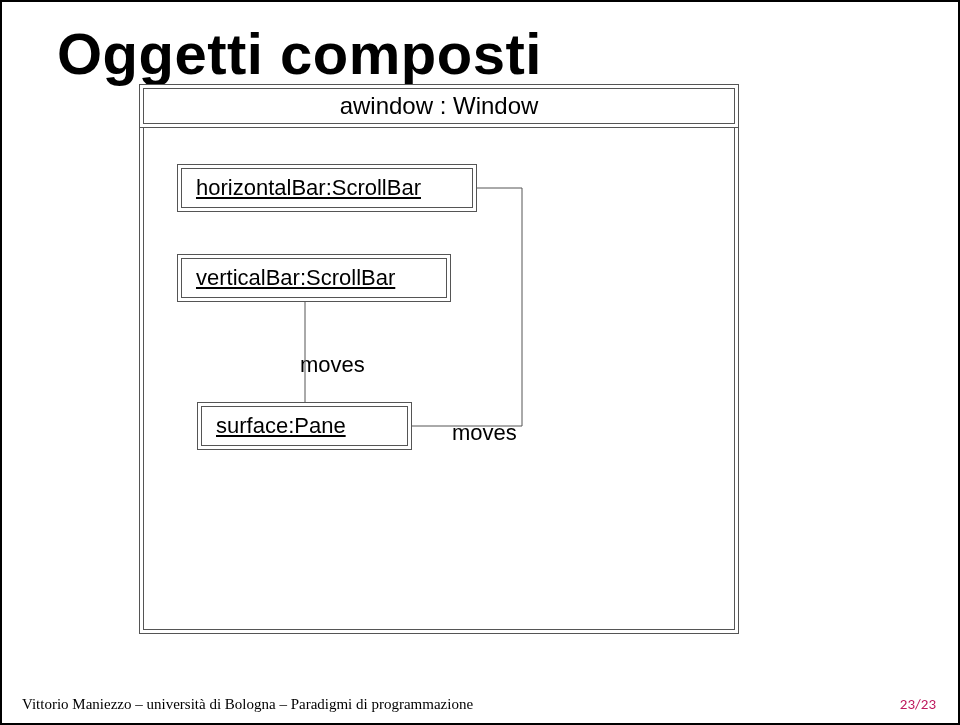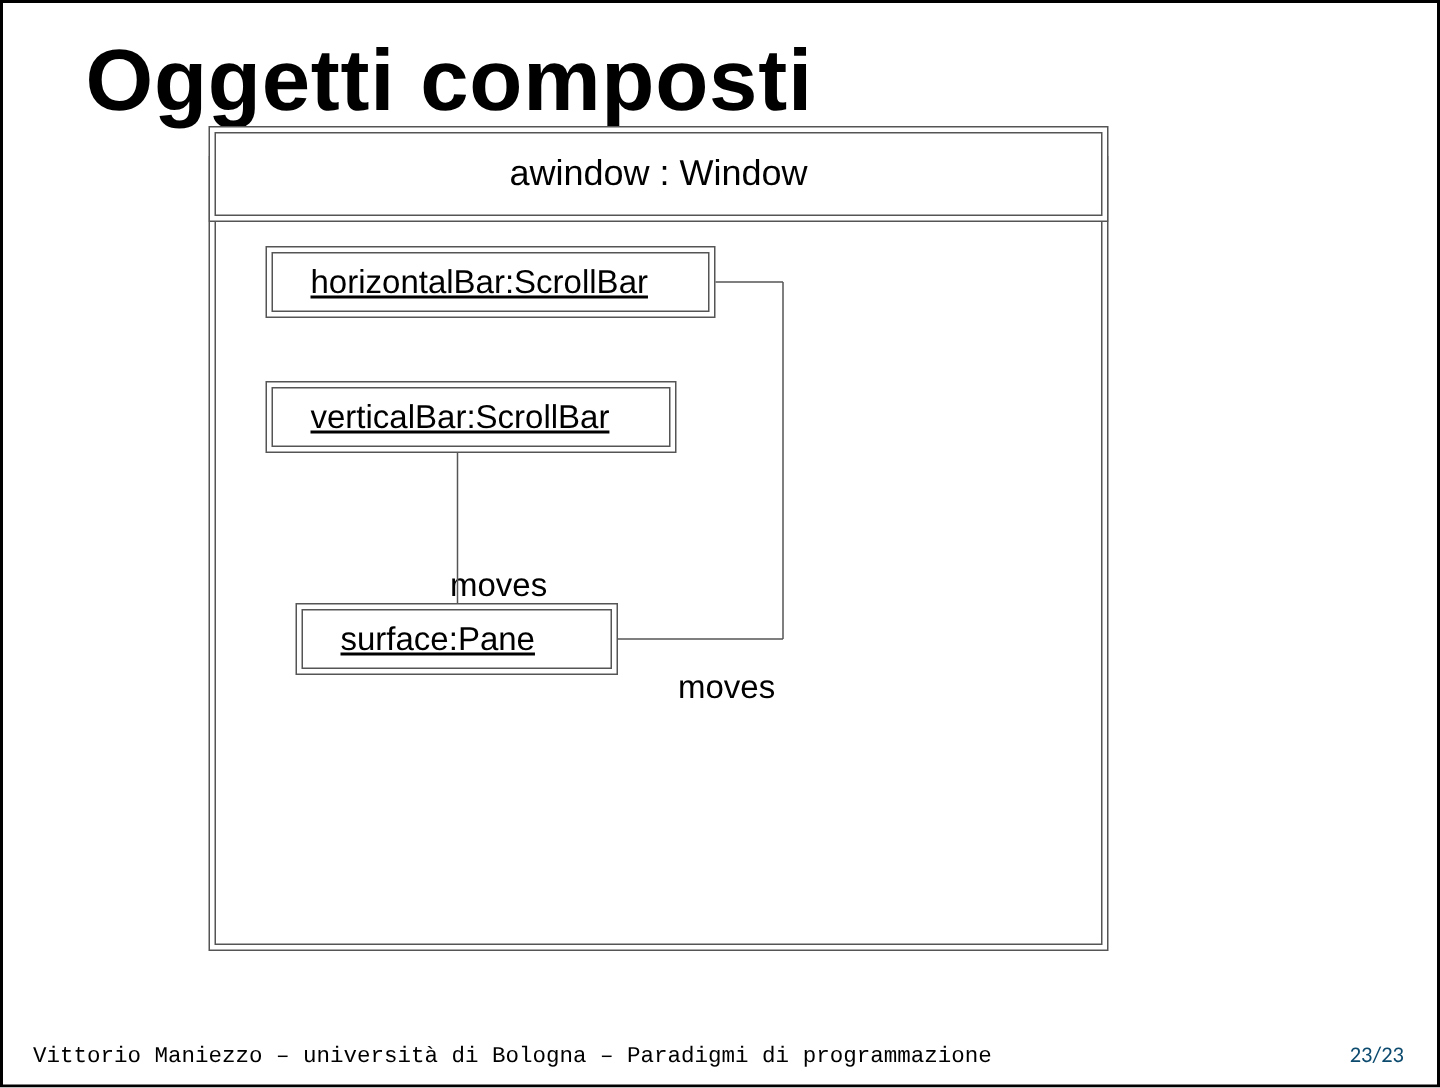--- a/index.html
+++ b/index.html
@@ -43,21 +43,21 @@
     inset: 3px;
     border: 1px solid #555;
     box-sizing: border-box;
   }
   
   .window-header-outer {
     position: absolute;
     left: 137px;
     top: 82px;
     width: 600px;
-    height: 64px;
+    height: 44px;
     border: 1px solid #555;
     background: #fff;
     box-sizing: border-box;
   }
   .window-header-inner {
     position: absolute;
     inset: 3px;
     border: 1px solid #555;
     box-sizing: border-box;
     display: flex;
@@ -73,64 +73,63 @@
     box-sizing: border-box;
   }
   .obj-inner {
     position: absolute;
     inset: 3px;
     border: 1px solid #555;
     box-sizing: border-box;
     display: flex;
     align-items: center;
     justify-content: flex-start;
-    padding: 0 25px;
+    padding: 0 14px;
     font-size: 22px;
   }
   .obj-inner .uline {
     text-decoration: underline;
   }
   
   .horizontalBar { left: 175px; top: 162px; width: 300px; height: 48px; }
   .verticalBar  { left: 175px; top: 252px; width: 274px; height: 48px; }
   .surfacePane  { left: 195px; top: 400px; width: 215px; height: 48px; }
   .titleBar     { left: 195px; top: 535px; width: 215px; height: 48px; }
   
   .label-moves {
     position: absolute;
     font-size: 22px;
-    margin-top: 25px;
   }
   .moves-top { left: 298px; top: 350px; }
   .moves-right { left: 450px; top: 418px; }
   
   svg.connectors {
     position: absolute;
     left: 0;
     top: 0;
     width: 960px;
     height: 725px;
     pointer-events: none;
   }
   
   .footer-left {
     position: absolute;
     left: 20px;
     bottom: 10px;
     font-size: 15px;
-    font-family: Liberation Mono, monospace;
+    font-family: Liberation Serif, serif;
     color: #000;
   }
   .footer-right {
     position: absolute;
     right: 22px;
     bottom: 10px;
     font-size: 15px;
     font-family: Calibri, Arial, sans-serif;
-    color: #0c4a6e;
+    color: #be185d;
   }
 </style>
 </head>
 <body>
 
 <div class="slide">
 
   <div class="title">Oggetti composti</div>
 
   <div class="outer-frame">

